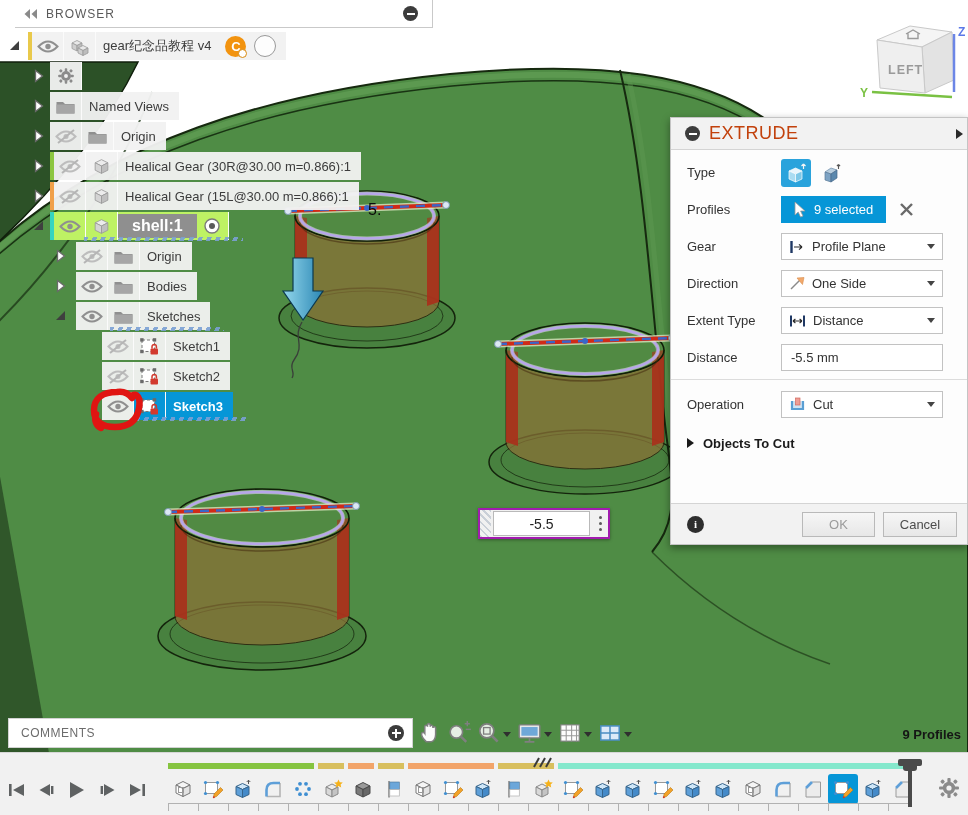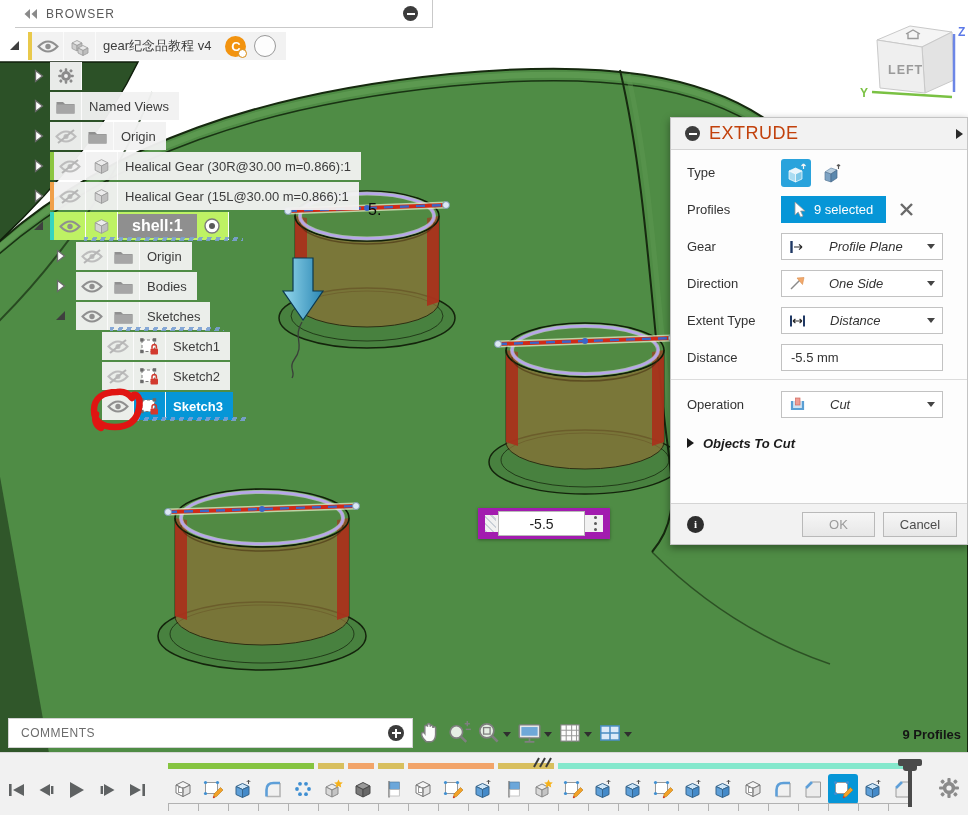--- a/index.html
+++ b/index.html
@@ -39,45 +39,45 @@
     border:1px solid #c4c4c4;box-shadow:0 3px 8px rgba(0,0,0,.4);z-index:3;box-sizing:border-box;}
   #extrude .hdr{height:31px;background:#f2f2f2;border-bottom:1px solid #d4d4d4;display:flex;align-items:center;}
   #extrude .hdr .title{font-size:18px;color:#c2410c;letter-spacing:.5px;margin-left:9px;font-weight:400;}
   #extrude .hdr .mincircle{margin-left:14px;}
   .hdr-arrow{margin-left:auto;margin-right:4px;width:0;height:0;border-left:7px solid #2a2a2a;border-top:5px solid transparent;border-bottom:5px solid transparent;}
   .frow{display:flex;align-items:center;height:37px;padding:0 14px 0 16px;}
   .flabel{width:94px;font-size:13px;color:#333;flex:none;}
   .dd{width:162px;height:27px;border:1px solid #c2c2c2;background:#fff;display:flex;align-items:center;
       padding:0 7px;box-sizing:border-box;font-size:13px;color:#333;}
   .dd .caret{margin-left:auto;width:0;height:0;border-top:5px solid #444;border-left:4px solid transparent;border-right:4px solid transparent;}
-  .dd .ditxt{margin-left:24px;font-style:italic;}
+  .dd .ditxt{margin-left:7px;}
   .inp{width:162px;height:27px;border:1px solid #c2c2c2;background:#fff;display:flex;align-items:center;
       padding:0 9px;box-sizing:border-box;font-size:13px;color:#333;}
   .typebtn{width:30px;height:28px;display:flex;align-items:center;justify-content:center;border-radius:3px;margin-right:6px;}
   .typebtn.sel{background:#2aa3dc;}
   .profbtn{height:27px;background:#0696d7;color:#fff;font-size:13px;display:flex;align-items:center;padding:0 13px;}
   .profbtn svg{margin-right:7px;}
   .xclear{margin-left:13px;}
   .divider{height:1px;background:#dcdcdc;margin:3px 0 2px;}
-  .objrow{display:flex;align-items:center;height:34px;padding-left:16px;font-style:italic;}
+  .objrow{display:flex;align-items:center;height:34px;padding-left:16px;}
   .objrow .tri{width:0;height:0;border-left:7px solid #1a1a1a;border-top:5px solid transparent;border-bottom:5px solid transparent;margin-right:9px;}
   .objrow .t{font-size:13px;font-weight:bold;color:#1a1a1a;}
   #extrude .footer{position:absolute;left:0;right:0;bottom:0;height:41px;background:#f2f2f2;border-top:1px solid #d4d4d4;
     display:flex;align-items:center;padding:0 8px;box-sizing:border-box;}
   .infoi{width:17px;height:17px;border-radius:50%;background:#2e2e2e;color:#fff;font-size:11px;font-weight:bold;
     display:flex;align-items:center;justify-content:center;margin-left:8px;font-family:"Liberation Serif",serif;}
   .btn{height:25px;border:1px solid #b9b9b9;background:linear-gradient(#f6f6f6,#e7e7e7);font-size:13px;
     display:flex;align-items:center;justify-content:center;box-sizing:border-box;}
   #ok-btn{width:73px;color:#9b9b9b;margin-left:auto;}
   #cancel-btn{width:74px;color:#4c4c4c;margin-left:8px;margin-right:2px;}
   
   #viewcube{position:absolute;left:848px;top:2px;z-index:2;}
   
   #float-input{position:absolute;left:478px;top:508px;width:132px;height:31px;background:#f1f1f1;
-    border:7px solid #a21caf;box-shadow:0 1px 3px rgba(0,0,0,.35);display:flex;align-items:center;z-index:2;box-sizing:border-box;}
+    border:2px solid #a21caf;box-shadow:0 1px 3px rgba(0,0,0,.35);display:flex;align-items:center;z-index:2;box-sizing:border-box;}
   #float-input .drag{width:11px;height:100%;background:repeating-linear-gradient(45deg,#a9b4c2 0 2px,transparent 2px 5px);opacity:.55;flex:none;}
   #float-input .fld{flex:1;height:23px;background:#fff;border:1px solid #b9b9b9;margin:0 2px;display:flex;
     align-items:center;justify-content:center;font-size:14px;color:#222;}
   .vdots{width:16px;display:flex;flex-direction:column;align-items:center;gap:3px;flex:none;}
   .vdots i{width:3px;height:3px;border-radius:50%;background:#5a5a5a;}
   
   #comments-bar{position:absolute;left:8px;top:718px;width:405px;height:30px;background:#fff;border:1px solid #d2d2d2;
     display:flex;align-items:center;z-index:2;box-sizing:border-box;}
   #comments-bar .t{font-size:12px;color:#6c6c6c;letter-spacing:.5px;margin-left:12px;}
   .pluscircle{width:16px;height:16px;border-radius:50%;background:#3c3c3c;position:relative;margin-left:auto;margin-right:8px;flex:none;}

